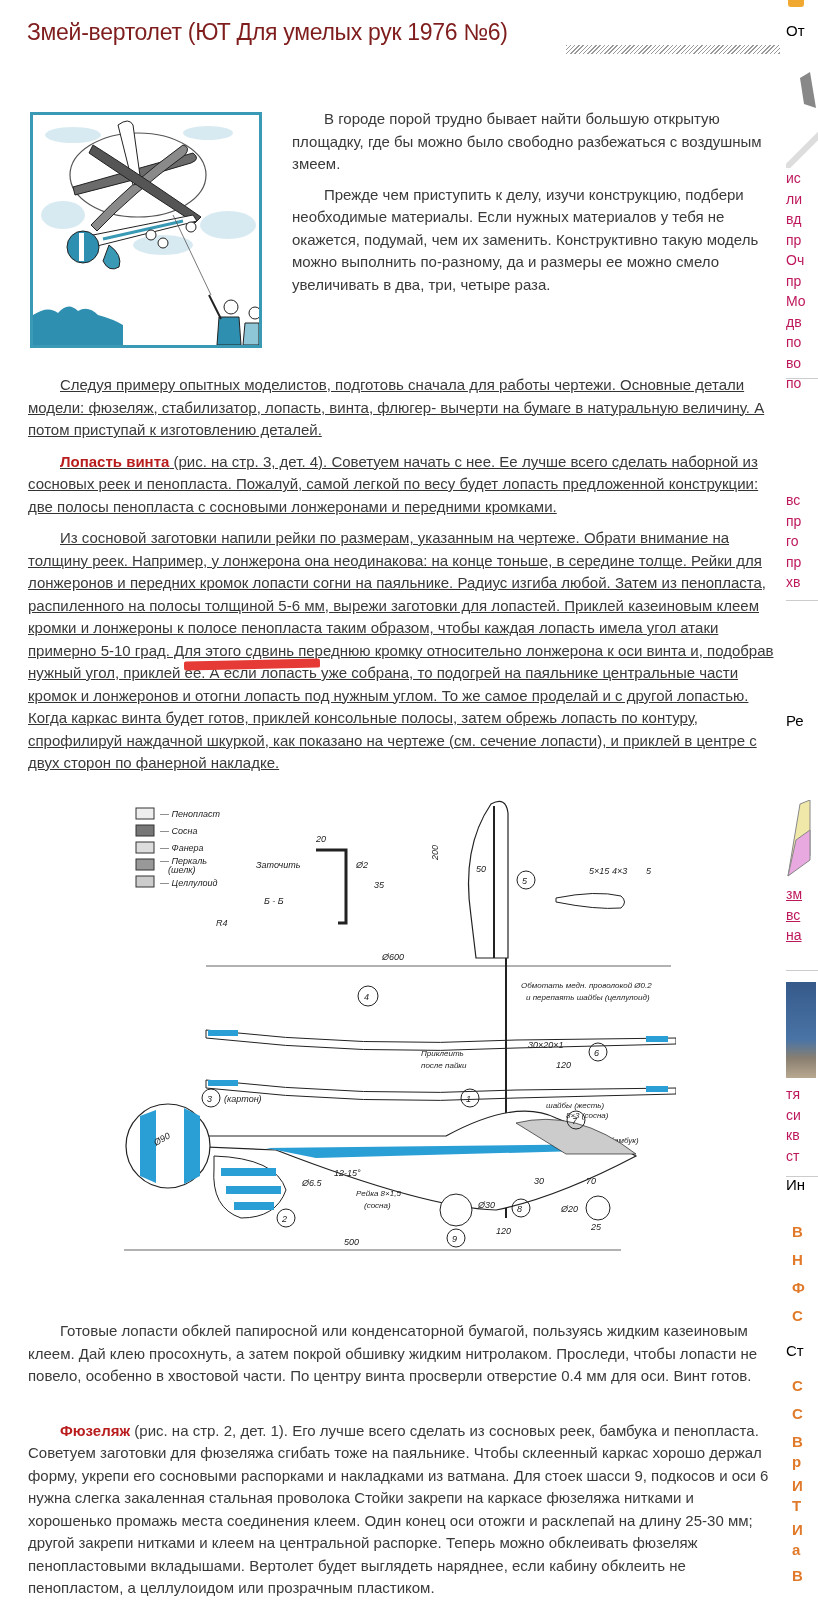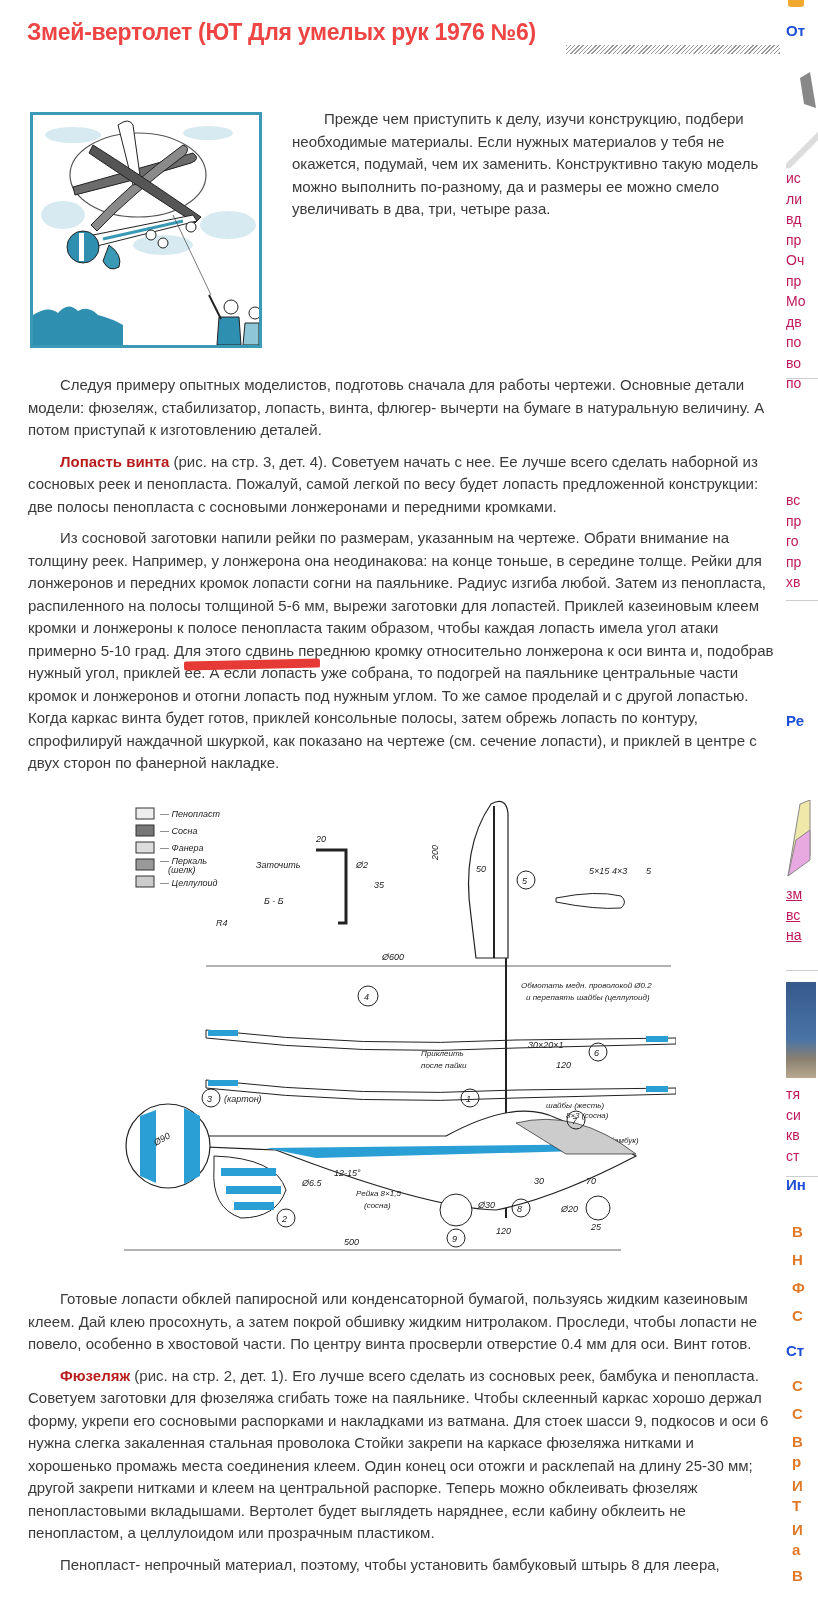--- a/index.html
+++ b/index.html
@@ -2,58 +2,58 @@
 <html><head>
 <meta charset="utf-8">
 <style>
   * { box-sizing: border-box; margin: 0; padding: 0; }
   html, body { width: 818px; height: 1600px; overflow: hidden; background: #ffffff; }
   body { position: relative; font-family: "Liberation Sans", sans-serif; color: #333333; }
 
   .title {
     position: absolute; left: 27px; top: 14px; width: 520px;
     font-family: "Liberation Sans", sans-serif;
-    font-weight: bold; font-size: 23px; line-height: 36px; color: #ef4444;
+    font-weight: normal; font-size: 23px; line-height: 36px; color: #7f1d1d;
     letter-spacing: -0.3px;
   }
   .title-hatch {
     position: absolute; left: 566px; top: 45px; width: 214px; height: 9px;
     background: repeating-linear-gradient(135deg, #9a9a9a 0 1px, #ffffff 1px 3px);
   }
   .p {
     font-size: 15px; line-height: 22.5px; color: #3a3a3a;
     text-indent: 32px; text-align: left;
   }
   .p b { font-weight: bold; color: #b91c1c; }
 
   .hero {
     position: absolute; left: 30px; top: 112px; width: 232px; height: 236px;
     border: 3px solid #3a9ab5; background: #ffffff; overflow: hidden;
   }
 
   .intro { position: absolute; left: 292px; top: 108px; width: 486px; }
   .intro .p { margin-bottom: 8px; }
 
-  .body1 { position: absolute; left: 28px; top: 374px; width: 752px; }
+  .body1 { position: absolute; left: 28px; top: 374px; width: 752px; text-decoration: underline; }
   .body1 .p { margin-bottom: 9px; }
 
   .redmark {
     position: absolute; left: 184px; top: 660px; width: 136px; height: 9px;
     background: #e53a35; border-radius: 2px; transform: rotate(-1.2deg);
   }
 
   .drawing { position: absolute; left: 116px; top: 798px; width: 560px; height: 460px; }
 
   .body2 { position: absolute; left: 28px; top: 1288px; width: 752px; }
-  .body2 .p { margin-bottom: 9px; }
+  .body2 .p { margin-bottom: 9px; margin-top: 32px; }
 
   
   .sidebar { position: absolute; left: 786px; top: 0; width: 60px; height: 1600px; overflow: hidden; }
   .sb-badge { position: absolute; left: 2px; top: 0; width: 16px; height: 7px; background: #f0a830; border-radius: 0 0 3px 3px; }
-  .sb-head { position: absolute; left: 0; font-weight: bold; font-size: 15px; color: #1d4ed8; white-space: nowrap; }
+  .sb-head { position: absolute; left: 0; font-weight: normal; font-size: 15px; color: #000000; white-space: nowrap; }
   .sb-text { position: absolute; left: 0; font-size: 14px; line-height: 20.5px; color: #be185d; white-space: nowrap; }
   .sb-rule { position: absolute; left: 0; width: 40px; height: 1px; background: #cccccc; }
   .sb-link { position: absolute; left: 6px; font-weight: bold; font-size: 15px; color: #e07a2a; white-space: nowrap; line-height: 20px; }
   .sb-img { position: absolute; left: 0; overflow: hidden; }
 </style>
 </head>
 <body>
 
 <h1 class="title">Змей-вертолет (ЮТ Для умелых рук 1976 №6)</h1>
 <div class="title-hatch"></div>
@@ -95,20 +95,21 @@
     <path d="M186 202 L206 202 L208 230 L184 230 Z" fill="#2e8fb0" stroke="#222"></path>
     <line x1="188" y1="204" x2="176" y2="180" stroke="#222" stroke-width="2"></line>
     <circle cx="222" cy="198" r="6" fill="#fff" stroke="#222"></circle>
     <path d="M212 208 L226 208 L226 230 L210 230 Z" fill="#8ec6d8" stroke="#222"></path>
 
     <path d="M0 200 Q15 190 25 198 Q35 186 45 196 Q55 190 65 200 Q80 204 90 210 L90 230 L0 230 Z" fill="#2e8fb0"></path>
   </svg>
 </div>
 
 <div class="intro">
+  <p class="p">В городе порой трудно бывает найти большую открытую площадку, где бы можно было свободно разбежаться с воздушным змеем.</p>
   <p class="p">Прежде чем приступить к делу, изучи конструкцию, подбери необходимые материалы. Если нужных материалов у тебя не окажется, подумай, чем их заменить. Конструктивно такую модель можно выполнить по-разному, да и размеры ее можно смело увеличивать в два, три, четыре раза.</p>
 </div>
 
 <div class="body1">
   <p class="p">Следуя примеру опытных моделистов, подготовь сначала для работы чертежи. Основные детали модели: фюзеляж, стабилизатор, лопасть, винта, флюгер- вычерти на бумаге в натуральную величину. А потом приступай к изготовлению деталей.</p>
   <p class="p"><b>Лопасть винта</b><span> (рис. на стр. 3, дет. 4). Советуем начать с нее. Ее лучше всего сделать наборной из сосновых реек и пенопласта. Пожалуй, самой легкой по весу будет лопасть предложенной конструкции: две полосы пенопласта с сосновыми лонжеронами и передними кромками.</span></p>
   <p class="p">Из сосновой заготовки напили рейки по размерам, указанным на чертеже. Обрати внимание на толщину реек. Например, у лонжерона она неодинакова: на конце тоньше, в середине толще. Рейки для лонжеронов и передних кромок лопасти согни на паяльнике. Радиус изгиба любой. Затем из пенопласта, распиленного на полосы толщиной 5-6 мм, вырежи заготовки для лопастей. Приклей казеиновым клеем кромки и лонжероны к полосе пенопласта таким образом, чтобы каждая лопасть имела угол атаки примерно 5-10 град. Для этого сдвинь переднюю кромку относительно лонжерона к оси винта и, подобрав нужный угол, приклей ее. А если лопасть уже собрана, то подогрей на паяльнике центральные части кромок и лонжеронов и отогни лопасть под нужным углом. То же самое проделай и с другой лопастью. Когда каркас винта будет готов, приклей консольные полосы, затем обрежь лопасть по контуру, спрофилируй наждачной шкуркой, как показано на чертеже (см. сечение лопасти), и приклей в центре с двух сторон по фанерной накладке.</p>
 </div>
 <div class="redmark"></div>
 

